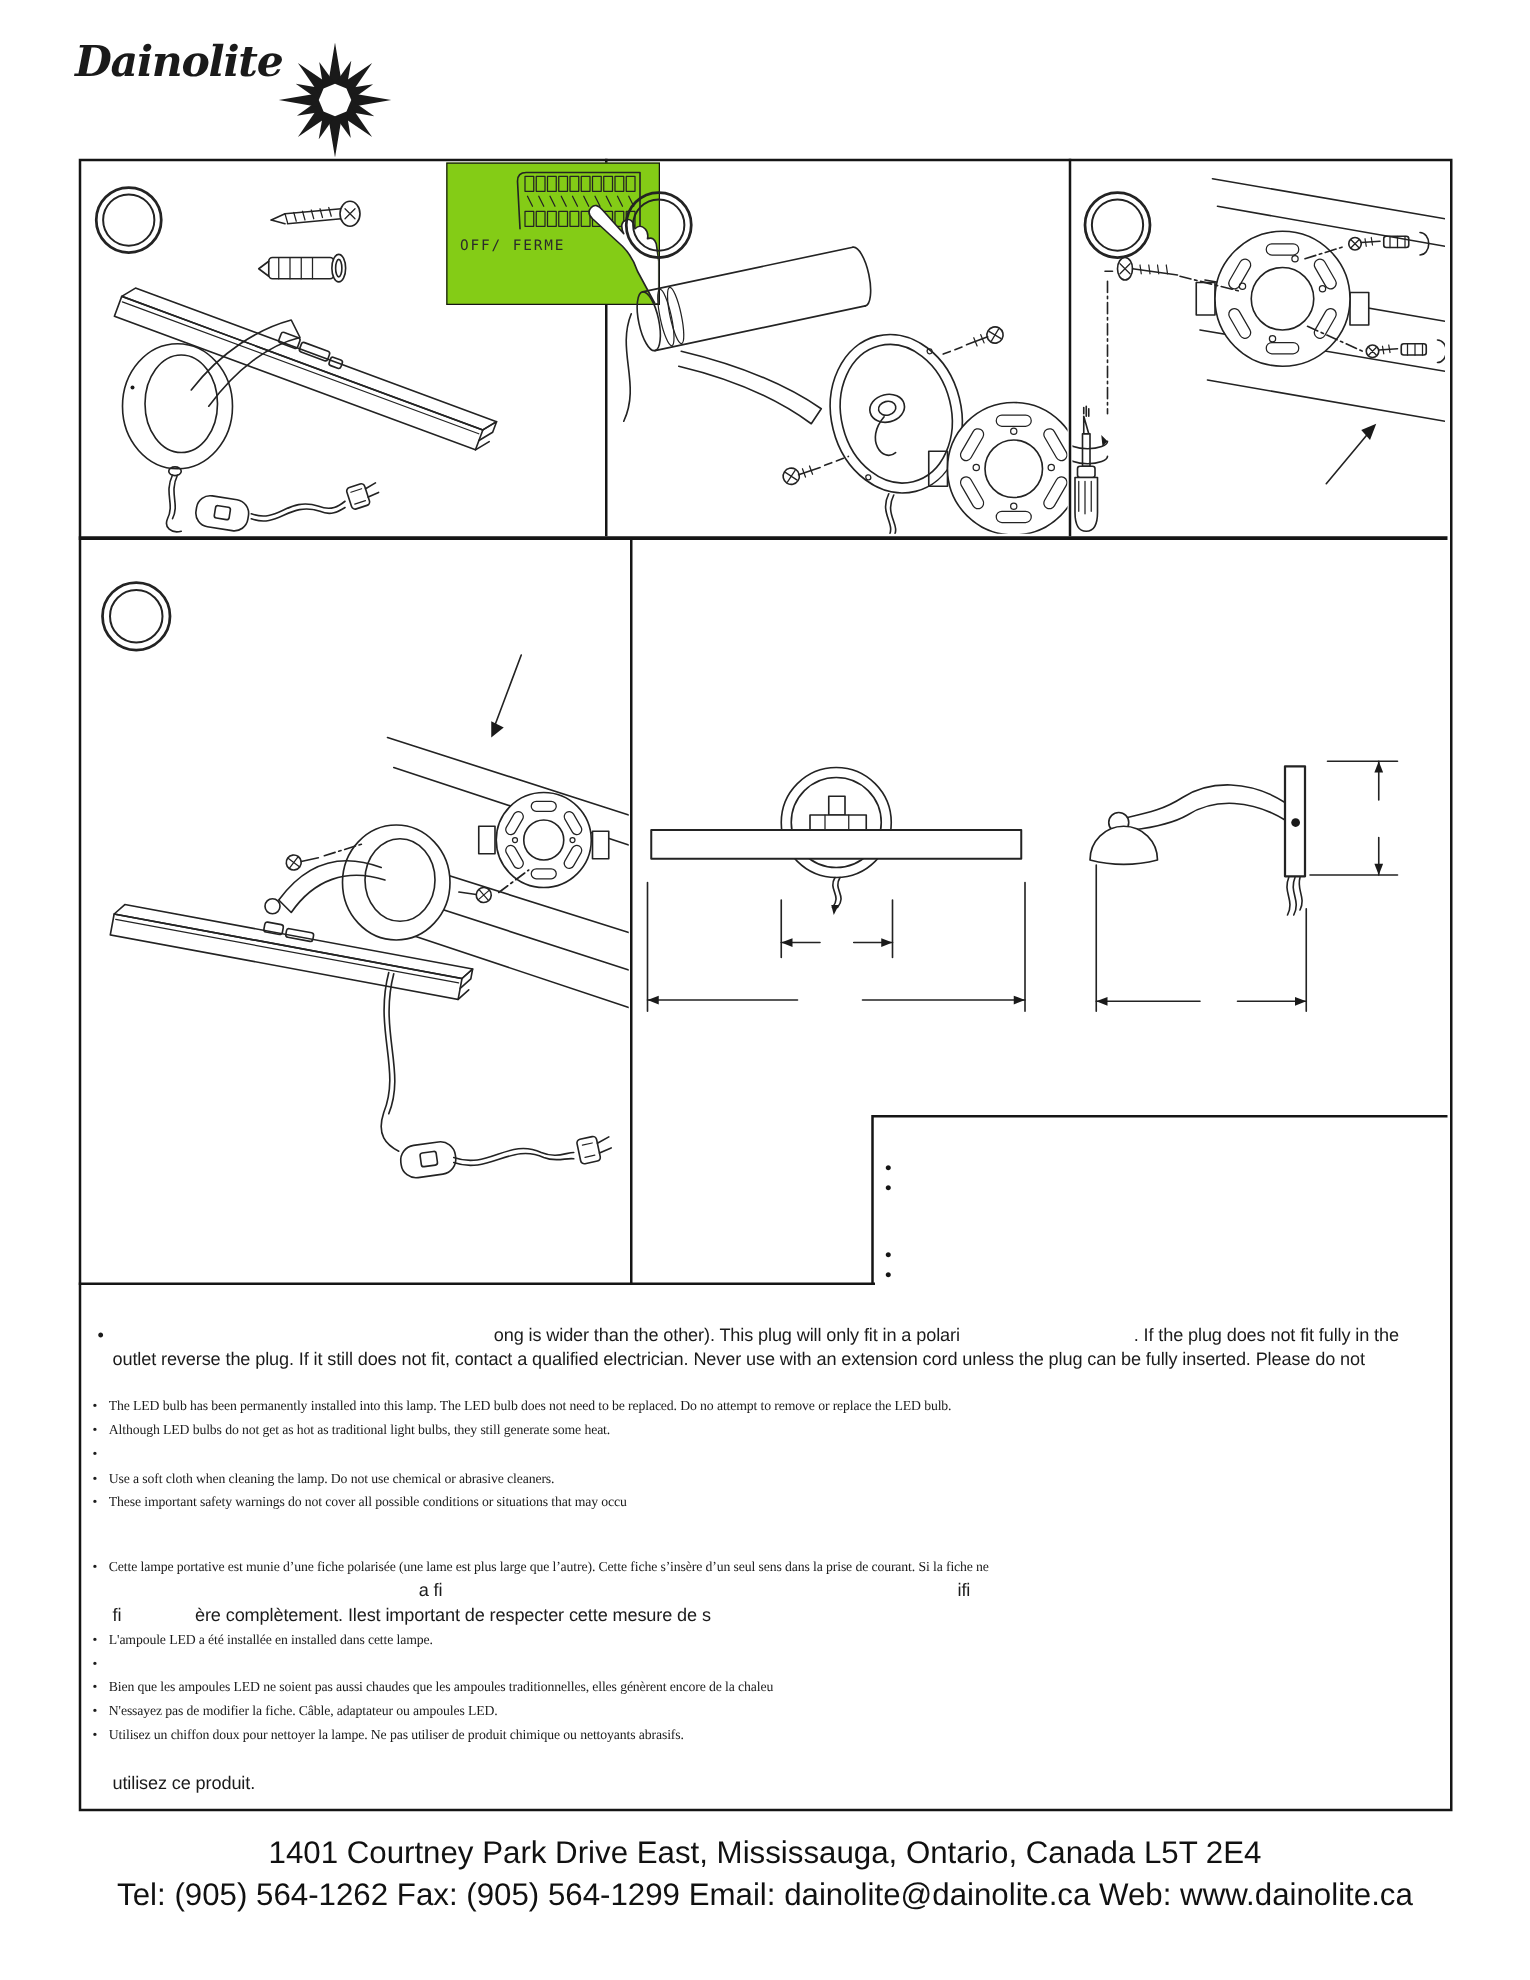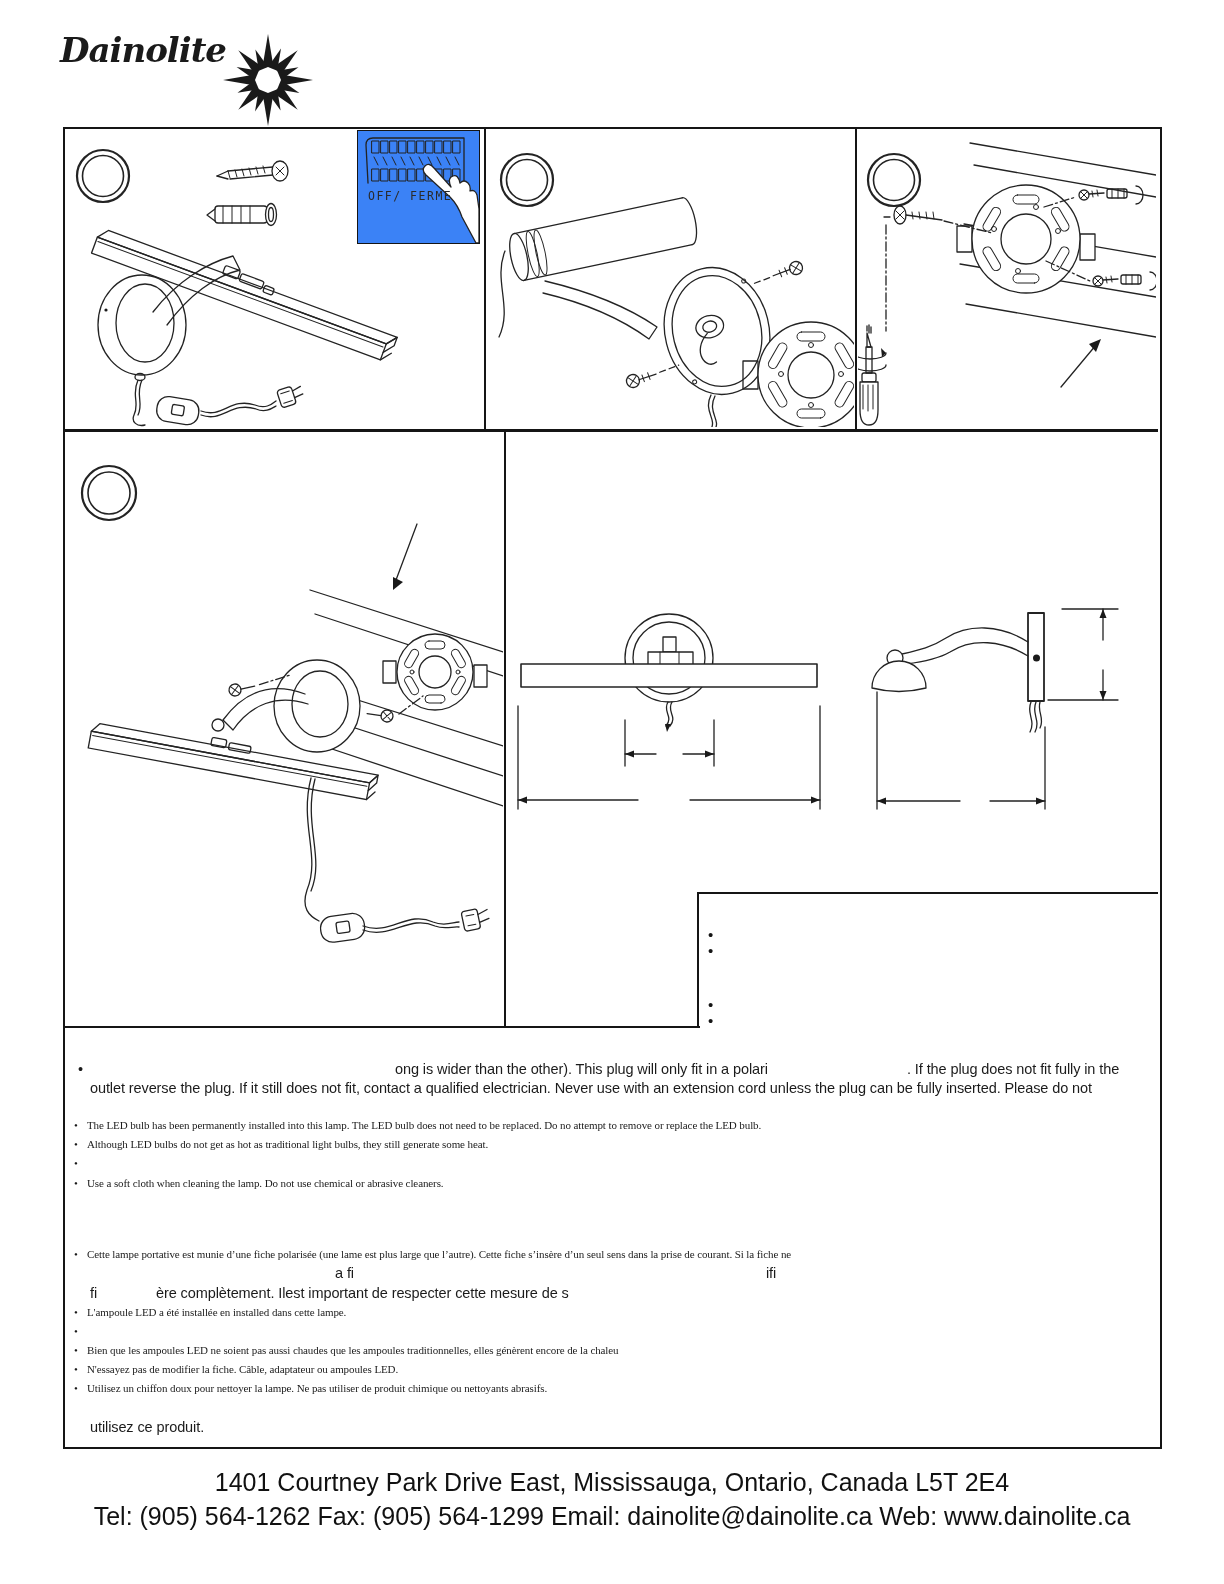--- a/index.html
+++ b/index.html
@@ -13,21 +13,21 @@
   .brand{font-family:"DejaVu Serif",serif;font-style:italic;font-weight:bold;
          font-size:34px;letter-spacing:-1px;color:#1a1a1a;}
   
   svg .ln{fill:none;stroke:#232323;stroke-width:1.3;stroke-linecap:round;stroke-linejoin:round;}
   svg .fw{fill:#ffffff;stroke:#232323;stroke-width:1.3;stroke-linejoin:round;}
   svg .blk{fill:#1a1a1a;stroke:none;}
   svg .dsh{stroke-dasharray:6 4;}
   svg .ddt{stroke-dasharray:9 3 2 3;}
   svg .thin{stroke-width:1;}
   
-  .inset{position:absolute;left:357px;top:130px;width:121px;height:112px;border:1.5px solid #151515;background:#3b82f6;}
+  .inset{position:absolute;left:357px;top:130px;width:121px;height:112px;border:1.5px solid #151515;background:#84cc16;padding-left:48px;}
   .inset-label{position:absolute;left:10px;top:58px;font-family:"DejaVu Sans Mono",monospace;
                font-size:11.5px;letter-spacing:1.5px;color:#2a2a2a;white-space:nowrap;}
   
   .frag{position:absolute;white-space:nowrap;font-size:14.5px;letter-spacing:-0.1px;line-height:19px;}
   .tl{position:absolute;left:74px;white-space:nowrap;font-size:11px;letter-spacing:-0.1px;line-height:19px;font-family:Liberation Serif, serif;}
   .blt{display:inline-block;width:13px;}
   .note-dot{position:absolute;font-size:15px;color:#151515;}
   
   .footer-line{position:absolute;left:0;right:0;text-align:center;white-space:nowrap;
                font-size:25px;color:#111;}
@@ -429,20 +429,21 @@
 
   <span class="frag" style="left:78px;top:1060px">•</span>
   <span class="frag" style="left:395px;top:1060px">ong is wider than the other). This plug will only fit in a polari</span>
   <span class="frag" style="left:907px;top:1060px">. If the plug does not fit fully in the</span>
   <span class="frag" style="left:90px;top:1079px">outlet reverse the plug. If it still does not fit, contact a qualified electrician. Never use with an extension cord unless the plug can be fully inserted. Please do not</span>
 
   <div class="tl" style="top:1116px"><span class="blt">•</span><span>The LED bulb has been permanently installed into this lamp. The LED bulb does not need to be replaced. Do no attempt to remove or replace the LED bulb.</span></div>
   <div class="tl" style="top:1135px"><span class="blt">•</span><span>Although LED bulbs do not get as hot as traditional light bulbs, they still generate some heat.</span></div>
   <div class="tl" style="top:1154px"><span class="blt">•</span><span></span></div>
   <div class="tl" style="top:1174px"><span class="blt">•</span><span>Use a soft cloth when cleaning the lamp. Do not use chemical or abrasive cleaners.</span></div>
+  <div class="tl" style="top:1193px"><span class="blt">•</span><span>These important safety warnings do not cover all possible conditions or situations that may occu</span></div>
 
   <div class="tl" style="top:1245px"><span class="blt">•</span><span>Cette lampe portative est munie d’une fiche polarisée (une lame est plus large que l’autre). Cette fiche s’insère d’un seul sens dans la prise de courant. Si la fiche ne</span></div>
   <span class="frag" style="left:335px;top:1264px">a fi</span>
   <span class="frag" style="left:766px;top:1264px">ifi</span>
   <span class="frag" style="left:90px;top:1284px">fi</span>
   <span class="frag" style="left:156px;top:1284px">ère complètement. Ilest important de respecter cette mesure de s</span>
 
   <div class="tl" style="top:1303px"><span class="blt">•</span><span>L'ampoule LED a été installée en installed dans cette lampe.</span></div>
   <div class="tl" style="top:1322px"><span class="blt">•</span><span></span></div>
   <div class="tl" style="top:1360px"><span class="blt">•</span><span>N'essayez pas de modifier la fiche. Câble, adaptateur ou ampoules LED.</span></div>

